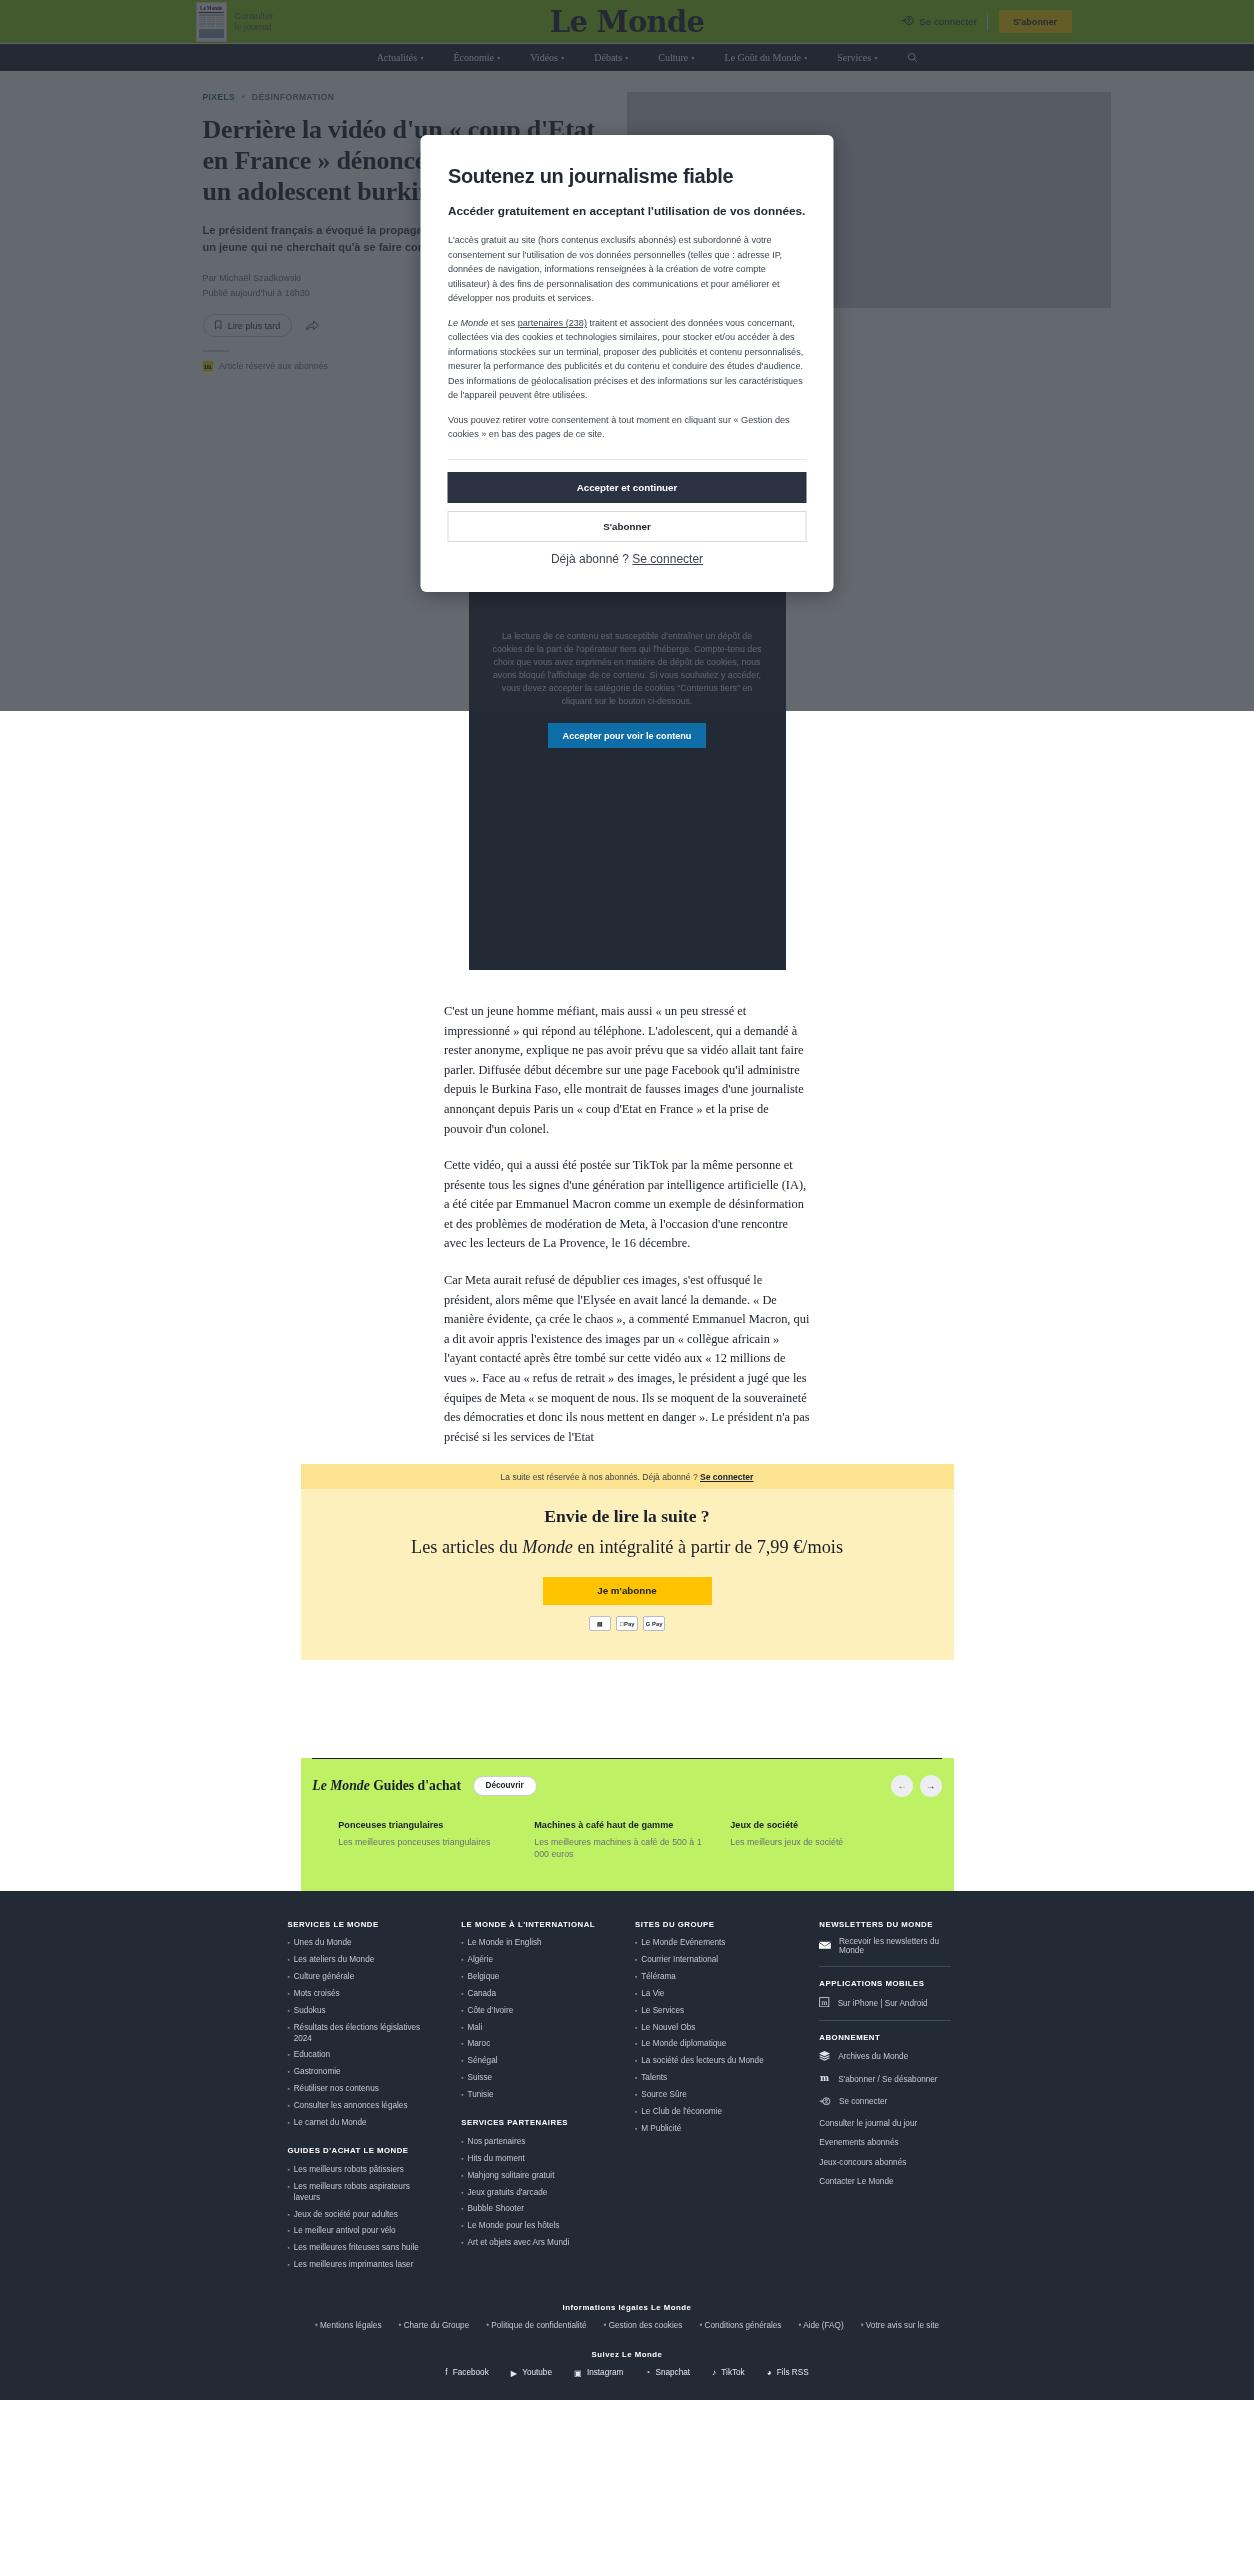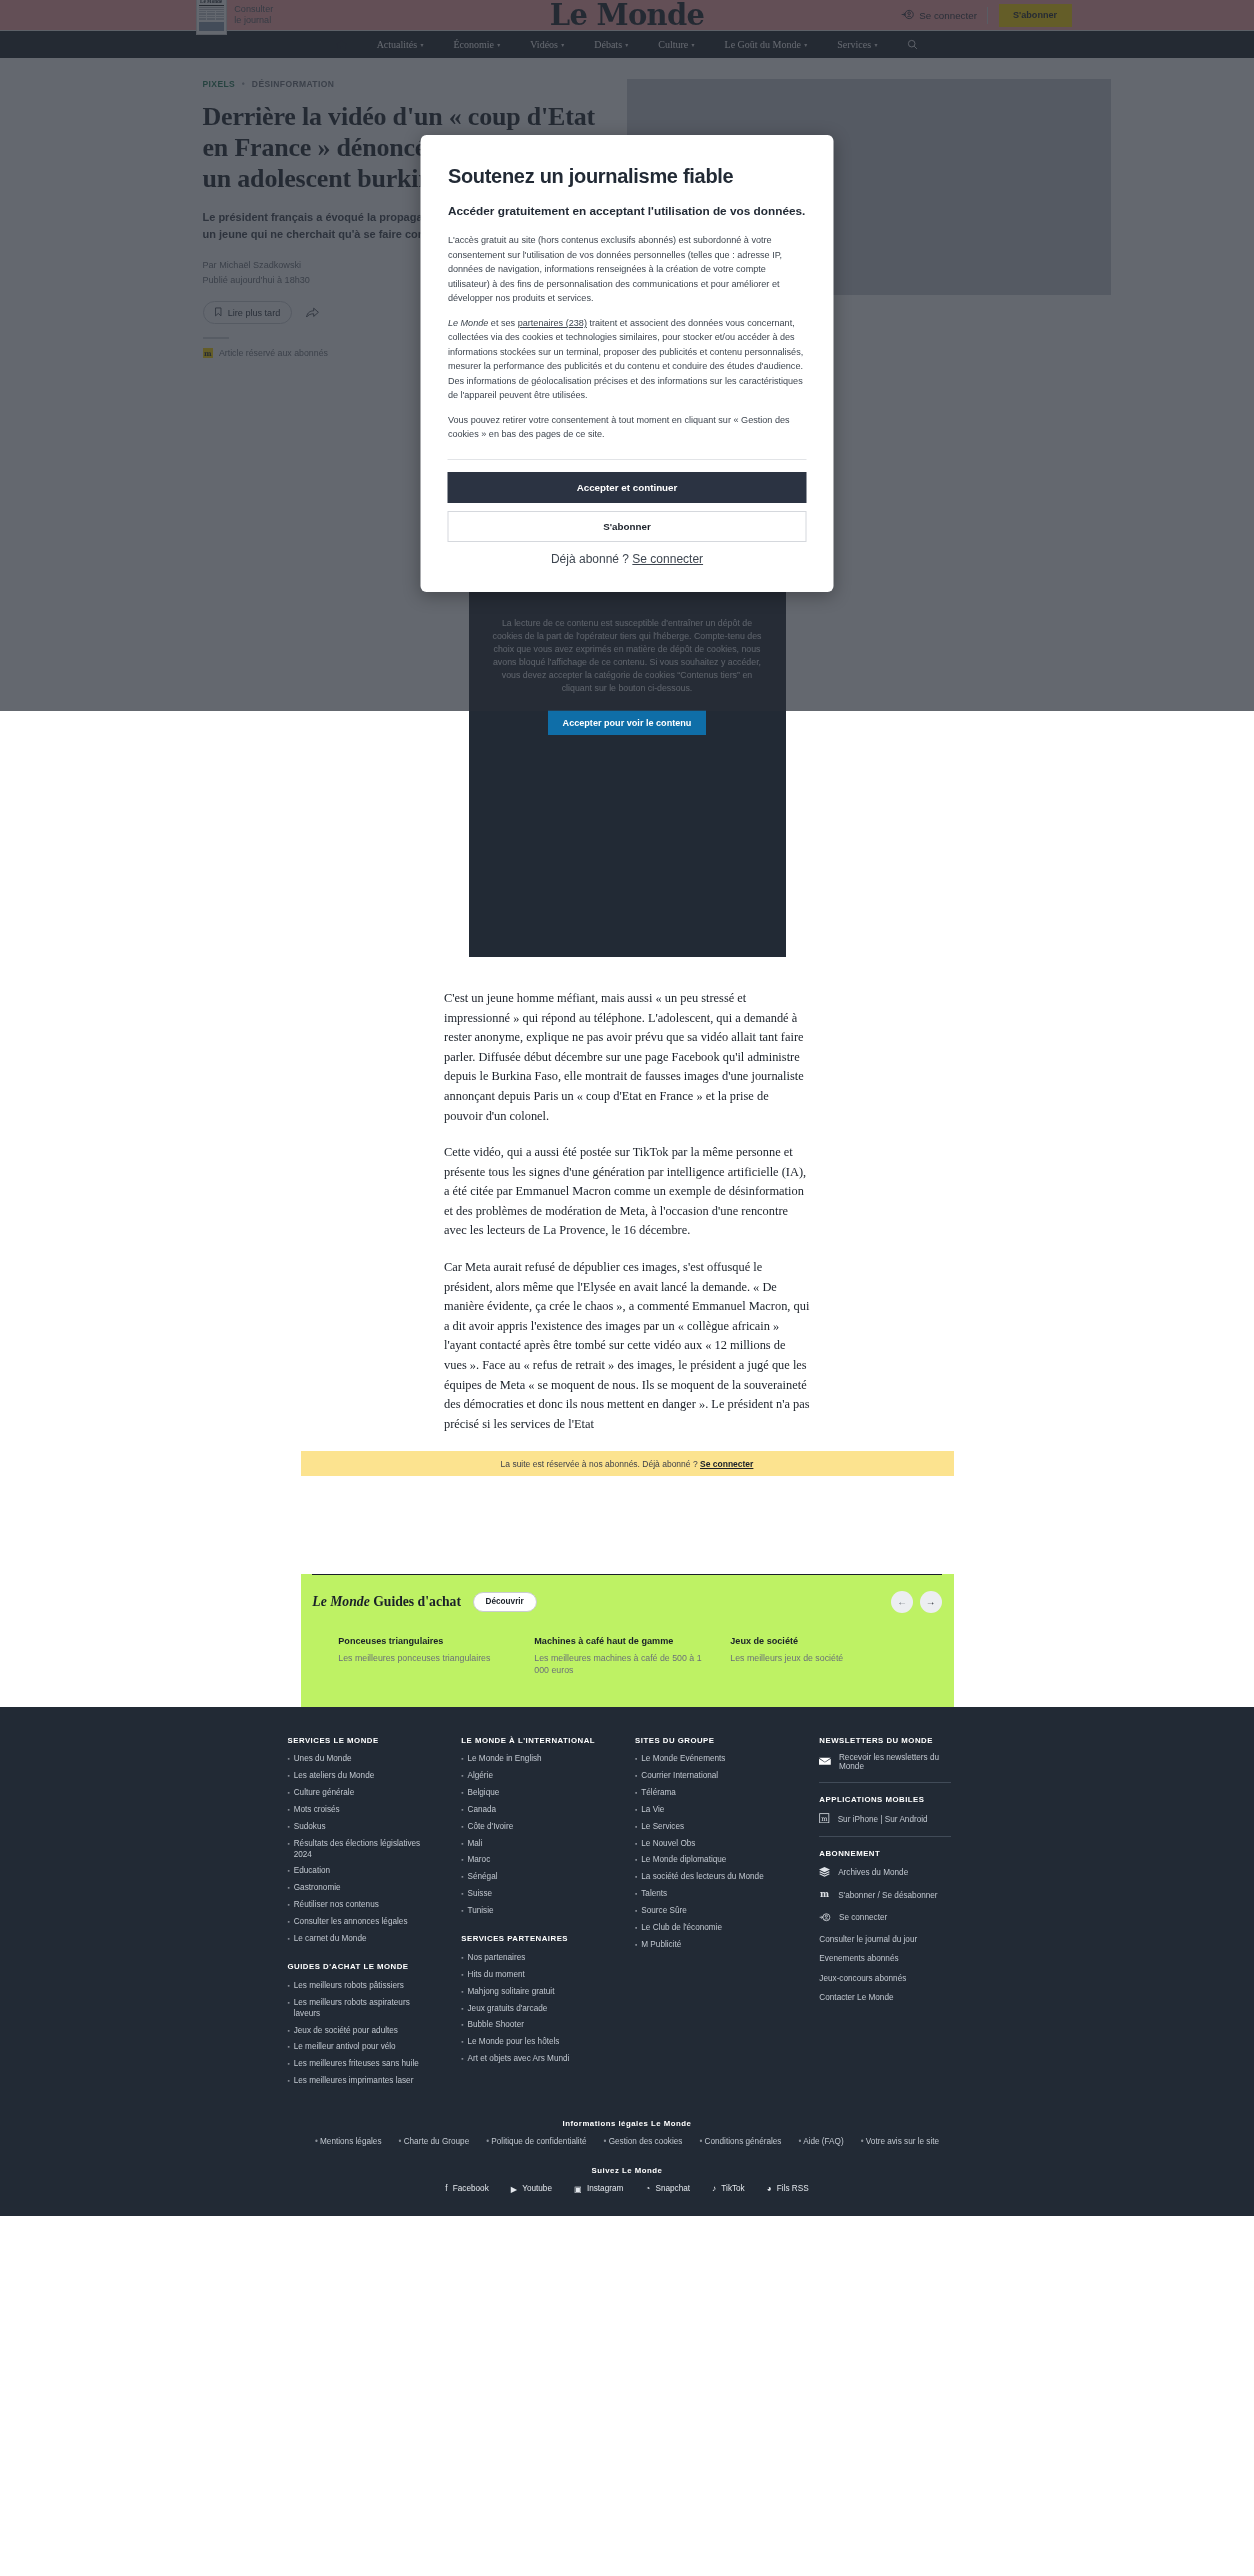--- a/index.html
+++ b/index.html
@@ -10,21 +10,21 @@
     font-family:"Liberation Sans", sans-serif;
     background:#ffffff;
     color:#1a2029;
     -webkit-font-smoothing:antialiased;
   }
   
   #page-root { position:relative; width:1254px; }
 
   
   .topbar{
-    height:31px; background:#fca5a5; border-bottom:0.7px solid #e4e4e4;
+    height:44px; background:#84cc16; border-bottom:0.7px solid #e4e4e4;
     display:flex; align-items:flex-start; position:relative;
   }
   .topbar-inner{ width:967px; margin:0 auto; display:flex; align-items:center; height:100%; position:relative;}
   .journal-promo{ display:flex; align-items:center; gap:7.8px; margin-left:52px;}
   .journal-thumb{
     width:31px; height:40px; background:#fff; border:0.7px solid #d7d7d7;
     position:relative; overflow:hidden; flex:none;
   }
   .journal-thumb .jt-masthead{
     font-family:"Liberation Serif", serif; font-weight:bold; font-size:5.2px;
@@ -408,20 +408,32 @@
       <p>Cette vidéo, qui a aussi été postée sur TikTok par la même personne et présente tous les signes d'une génération par intelligence artificielle (IA), a été citée par Emmanuel Macron comme un exemple de désinformation et des problèmes de modération de Meta, à l'occasion d'une rencontre avec les lecteurs de La Provence, le 16 décembre.</p>
       <p>Car Meta aurait refusé de dépublier ces images, s'est offusqué le président, alors même que l'Elysée en avait lancé la demande. « De manière évidente, ça crée le chaos », a commenté Emmanuel Macron, qui a dit avoir appris l'existence des images par un « collègue africain » l'ayant contacté après être tombé sur cette vidéo aux « 12 millions de vues ». Face au « refus de retrait » des images, le président a jugé que les équipes de Meta « se moquent de nous. Ils se moquent de la souveraineté des démocraties et donc ils nous mettent en danger ». Le président n'a pas précisé si les services de l'Etat</p>
     </div>
   </div>
 
   <div class="paywall">
     <div class="paywall-top">
       <span>La suite est réservée à nos abonnés. Déjà abonné ?</span>
       <a>Se connecter</a>
     </div>
+    <div class="paywall-body">
+      <div class="pw-h2">Envie de lire la suite ?</div>
+      <div class="pw-h3">
+        <span>Les articles du </span><em>Monde</em><span> en intégralité à partir de 7,99 €/mois</span>
+      </div>
+      <button class="btn-pw">Je m'abonne</button>
+      <div class="pay-icons">
+        <span class="pay-chip">▤</span>
+        <span class="pay-chip">Pay</span>
+        <span class="pay-chip">G Pay</span>
+      </div>
+    </div>
   </div>
 
   <div class="whitegap"></div>
 
   <div class="guides">
     <div class="guides-rule"></div>
     <div class="guides-head">
       <div class="guides-title">
         <em>Le Monde</em><span> Guides d'achat</span>
       </div>

